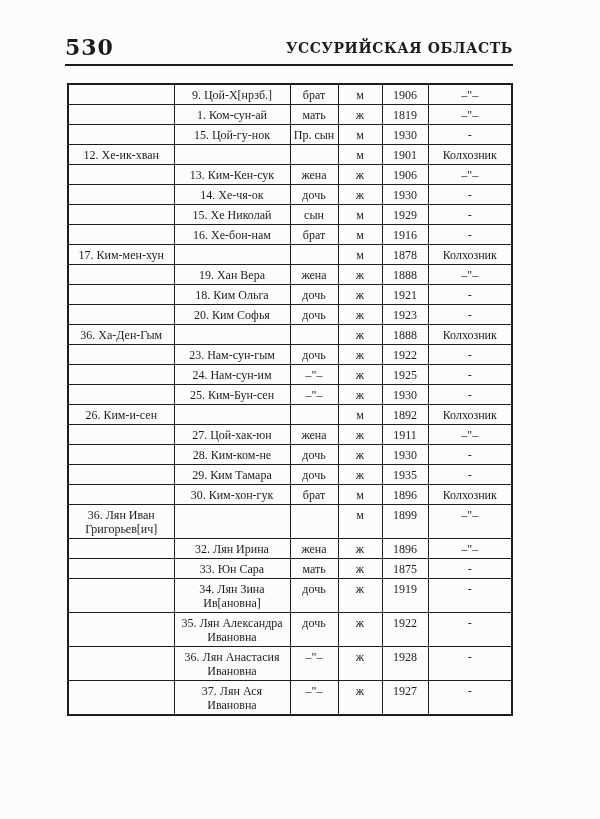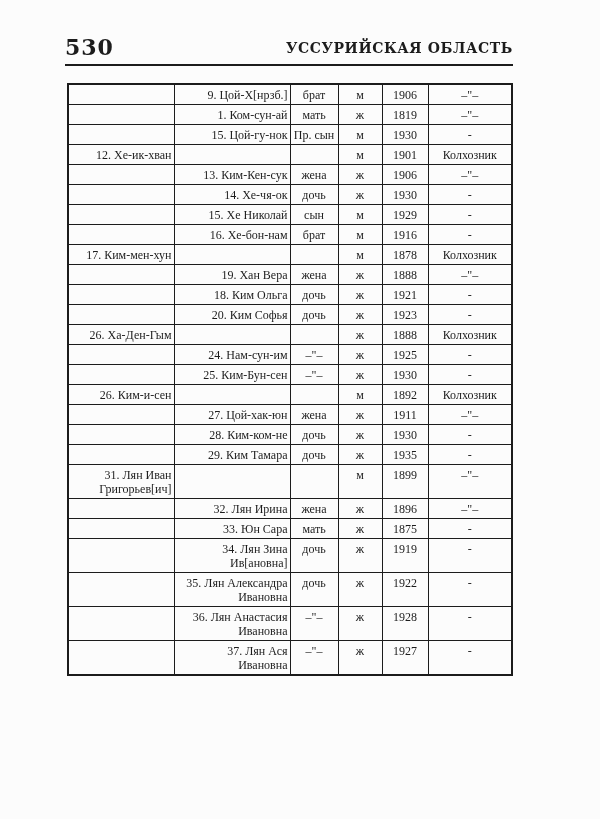--- a/index.html
+++ b/index.html
@@ -45,21 +45,21 @@
   }
   table.census td {
     border: 1px solid var(--ink);
     font-size: 12px;
     line-height: 14px;
     vertical-align: top;
     padding: 3px 2px 2px 2px;
     height: 20px;
     overflow: hidden;
   }
-  td.al { text-align: right; padding-left: 6px; padding-right: 3px; }
+  td.al { text-align: center; padding-left: 6px; padding-right: 3px; }
   td.ac { text-align: center; }
   col.c-head { width: 106px; }
   col.c-name { width: 116px; }
   col.c-rel  { width: 48px; }
   col.c-sex  { width: 44px; }
   col.c-year { width: 46px; }
   col.c-occ  { width: 84px; }
 </style>
 </head>
 <body>
@@ -171,26 +171,34 @@
         </tr>
         <tr>
           <td class="al"></td>
           <td class="al">20. Ким Софья</td>
           <td class="ac">дочь</td>
           <td class="ac">ж</td>
           <td class="ac">1923</td>
           <td class="ac">-</td>
         </tr>
         <tr>
-          <td class="al">26. Ха-Ден-Гым</td>
+          <td class="al">36. Ха-Ден-Гым</td>
           <td class="al"></td>
           <td class="ac"></td>
           <td class="ac">ж</td>
           <td class="ac">1888</td>
           <td class="ac">Колхозник</td>
+        </tr>
+        <tr>
+          <td class="al"></td>
+          <td class="al">23. Нам-сун-гым</td>
+          <td class="ac">дочь</td>
+          <td class="ac">ж</td>
+          <td class="ac">1922</td>
+          <td class="ac">-</td>
         </tr>
         <tr>
           <td class="al"></td>
           <td class="al">24. Нам-сун-им</td>
           <td class="ac">–"–</td>
           <td class="ac">ж</td>
           <td class="ac">1925</td>
           <td class="ac">-</td>
         </tr>
         <tr>
@@ -227,21 +235,29 @@
         </tr>
         <tr>
           <td class="al"></td>
           <td class="al">29. Ким Тамара</td>
           <td class="ac">дочь</td>
           <td class="ac">ж</td>
           <td class="ac">1935</td>
           <td class="ac">-</td>
         </tr>
         <tr>
-          <td class="al">31. Лян Иван Григорьев[ич]</td>
+          <td class="al"></td>
+          <td class="al">30. Ким-хон-гук</td>
+          <td class="ac">брат</td>
+          <td class="ac">м</td>
+          <td class="ac">1896</td>
+          <td class="ac">Колхозник</td>
+        </tr>
+        <tr>
+          <td class="al">36. Лян Иван Григорьев[ич]</td>
           <td class="al"></td>
           <td class="ac"></td>
           <td class="ac">м</td>
           <td class="ac">1899</td>
           <td class="ac">–"–</td>
         </tr>
         <tr>
           <td class="al"></td>
           <td class="al">32. Лян Ирина</td>
           <td class="ac">жена</td>

